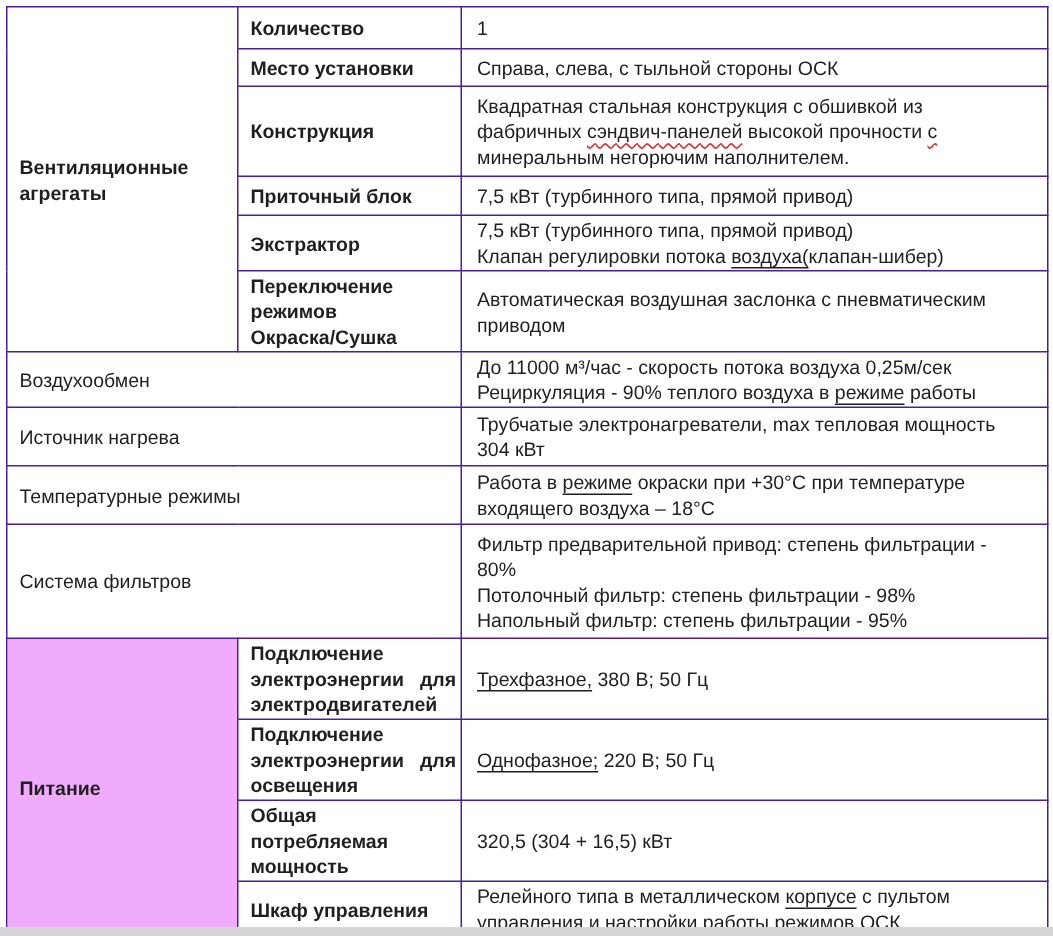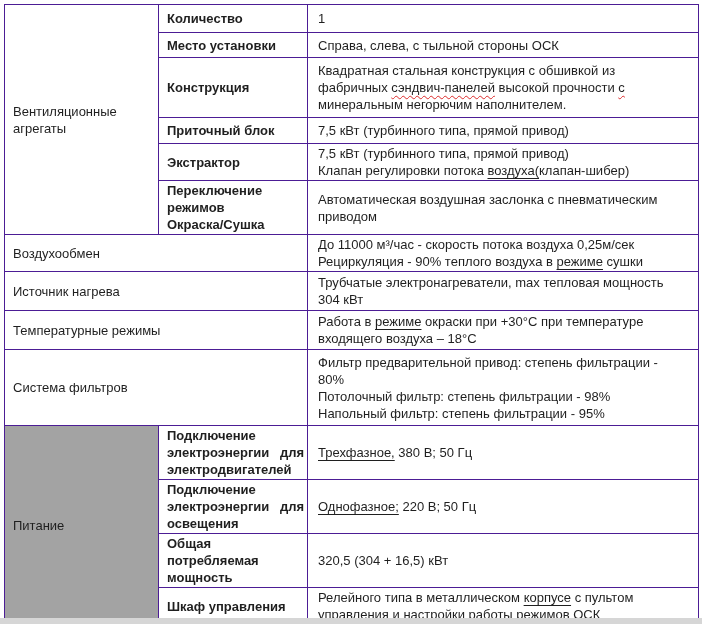--- a/index.html
+++ b/index.html
@@ -9,22 +9,22 @@
   }
   table.specs{
     position:absolute;left:4px;top:4px;width:694px;
     border-collapse:collapse;table-layout:fixed;
     font-size:13px;line-height:17px;
   }
   table.specs td{
     border:1px solid #4c1d95;vertical-align:middle;
     overflow:hidden;
   }
-  td.cat{padding:7px 8px;font-weight:400;background:#ffffff;}
-  td.cat.shade{background:#a3a3a3;}
+  td.cat{padding:7px 8px;font-weight:700;background:#ffffff;}
+  td.cat.shade{background:#f0abfc;}
   td.lbl{padding:1px 8px;font-weight:700;}
   td.lblwide{padding:1px 8px;font-weight:400;}
   td.val{padding:1px 10px;}
   .line{white-space:nowrap;}
   .jspread{word-spacing:7px;}
   [data-spellcheck="red"]{
     text-decoration-line:underline;text-decoration-style:wavy;
     text-decoration-color:#dd2b2b;text-decoration-thickness:1px;text-underline-offset:3px;
   }
   [data-spellcheck="green"]{
@@ -108,21 +108,21 @@
         <div class="line"><span data-spellcheck="none">Автоматическая воздушная заслонка с пневматическим</span></div>
         <div class="line"><span data-spellcheck="none">приводом</span></div>
       </td>
     </tr>
 
     <tr style="height:36px">
       <td class="lblwide" colspan="2">Воздухообмен</td>
       <td class="val">
         <div class="line"><span data-spellcheck="none">До 11000 м³/час - скорость потока воздуха 0,25м/сек</span></div>
         <div class="line">
-          <span data-spellcheck="none">Рециркуляция - 90% теплого воздуха в </span><span data-spellcheck="green">режиме</span><span data-spellcheck="none"> сушки</span>
+          <span data-spellcheck="none">Рециркуляция - 90% теплого воздуха в </span><span data-spellcheck="green">режиме</span><span data-spellcheck="none"> работы</span>
         </div>
       </td>
     </tr>
     <tr style="height:39px">
       <td class="lblwide" colspan="2">Источник нагрева</td>
       <td class="val">
         <div class="line"><span data-spellcheck="none">Трубчатые электронагреватели, max тепловая мощность</span></div>
         <div class="line"><span data-spellcheck="none">304 кВт</span></div>
       </td>
     </tr>

